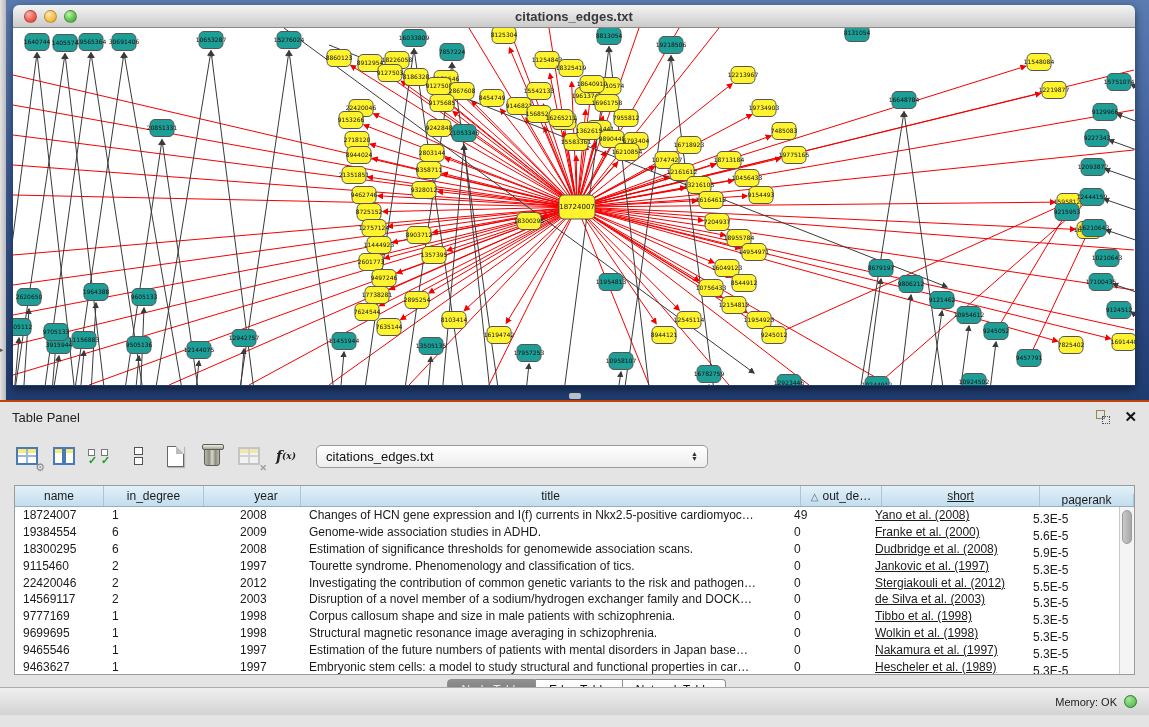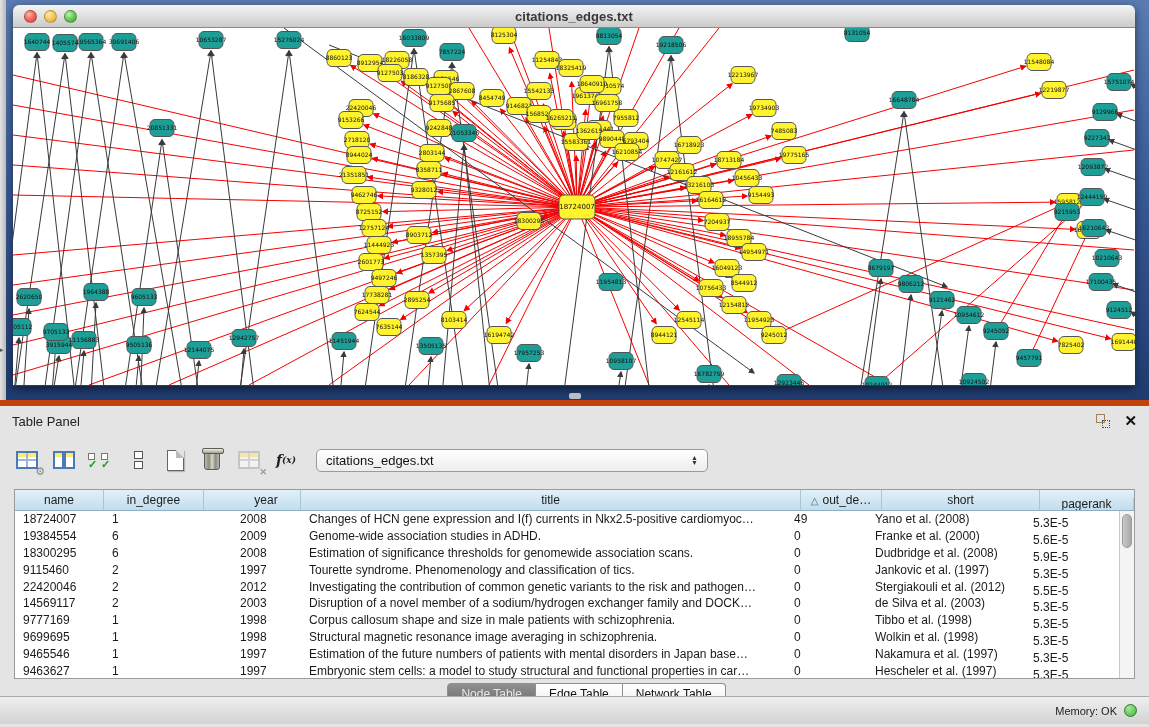--- a/index.html
+++ b/index.html
@@ -25,21 +25,21 @@
   .light.yel   { background:radial-gradient(circle at 35% 30%, #ffe9b0, #f6c04f 55%, #df9f2b); }
   .light.grn   { background:radial-gradient(circle at 35% 30%, #c0f0b2, #62c451 55%, #3f9e33); }
   .wtitle { font-size:13px; font-weight:bold; color:#393939; }
   .net-canvas { position:relative; height:357px; background:#ffffff; overflow:hidden; }
   .net-canvas svg { position:absolute; left:0; top:0; }
   .pane-grip { position:absolute; left:569px; top:393px; width:12px; height:6px;
              background:#b9bec7; border-radius:2px; z-index:3; }
 
   
   .table-panel { position:absolute; left:0; top:400px; width:1149px; height:327px;
-             background:#e4e4e4; border-top:6px solid #c2410c; }
+             background:#e4e4e4; border-top:2px solid #c2410c; }
   .panel-header { height:30px; display:flex; align-items:center; padding:0 12px;
              font-size:13px; color:#222; }
   .panel-header .spacer { flex:1; }
   .float-icon { position:relative; width:14px; height:14px; margin-right:14px; cursor:pointer; }
   .float-icon .sq1 { position:absolute; left:0; top:0; width:9px; height:9px; border:1.5px solid #9a8450; background:#e4e4e4; }
   .float-icon .sq2 { position:absolute; right:0; bottom:0; width:8px; height:8px; border:1.5px dotted #3c4f78; }
   .close-icon { font-size:15px; font-weight:bold; color:#111; cursor:pointer; line-height:14px; }
 
   .toolbar { height:48px; display:flex; align-items:center; gap:11px; padding:0 10px 0 14px; }
   .tb-icon { width:26px; height:26px; display:flex; align-items:center; justify-content:center; }
@@ -54,34 +54,34 @@
   .tablewrap { position:absolute; left:14px; top:83px; width:1121px; height:190px;
            background:#fff; border:1px solid #9b9b9b; display:flex; flex-direction:column; }
   .thead { display:flex; height:21px; background:linear-gradient(#e2f1f9,#c3dded);
            border-bottom:1px solid #8fb0c2; font-size:12px; flex:0 0 21px; }
   .th { display:flex; align-items:center; justify-content:center; border-right:1px solid #a8c6d6;
            color:#1c1c1c; overflow:hidden; white-space:nowrap; }
   .th .sort { color:#4d6b7e; margin-right:4px; font-size:10px; }
   .tbody { flex:1; overflow:hidden; font-size:12px; color:#1a1a1a; position:relative; padding-right:15px; }
   .tr { display:flex; height:16.8px; align-items:center; }
   .td { padding-left:8px; white-space:nowrap; overflow:hidden; }
-  .c0{width:89px;} .c1{width:100px;} .c2{width:69px;margin-left:28px;} .c3{flex:1;width:0;} .c4{width:81px;} .c5{width:158px;} .c6{width:94px;margin-top:8px;}
+  .c0{width:89px;} .c1{width:100px;} .c2{width:69px;margin-left:28px;} .c3{flex:1;width:0;} .c4{width:81px;} .c5{width:158px;text-decoration:underline;} .c6{width:94px;margin-top:8px;}
   .vscroll { position:absolute; right:0; top:21px; bottom:0; width:15px; background:#f4f4f4;
            border-left:1px solid #c9c9c9; }
   .vthumb { position:absolute; left:2px; top:3px; width:10px; height:34px; border-radius:6px;
            background:linear-gradient(90deg,#c9c9c9,#a8a8a8); border:1px solid #9a9a9a; }
 
   .tabbar { position:absolute; left:0; top:277px; width:1149px; display:flex; justify-content:center;padding-left:24px; }
   .seg { border:1px solid #8f8f8f; border-left-width:0; background:linear-gradient(#ffffff,#f1f1f1);
          font-size:12px; padding:3px 13px; color:#111; cursor:pointer; }
   .seg.first { border-left-width:1px; border-radius:4px 0 0 4px; }
   .seg.last  { border-radius:0 4px 4px 0; }
   .seg.selected { background:linear-gradient(#909090,#6d6d6d); color:#e9e9e9; }
 
-  .statusbar { position:absolute; left:0; bottom:3px; width:1149px; height:28px;
+  .statusbar { position:absolute; left:0; bottom:12px; width:1149px; height:28px;
          background:linear-gradient(#efefef,#d3d3d3); border-top:1px solid #ababab;
          display:flex; align-items:center; justify-content:flex-end; gap:7px;
          padding:0 12px; font-size:11px; color:#222; }
   .memdot { width:13px; height:13px; border-radius:50%; border:1px solid #2d7a2b;
          background:radial-gradient(circle at 35% 30%, #a5e89b, #43b23c); }
 
   
   .g-table { width:22px; height:18px; border:2px solid #4a7ab5; background:
          linear-gradient(#ffe87a,#ffe87a) 0 0/100% 4px no-repeat, #fff; position:relative; }
   .g-table:after{ content:""; position:absolute; inset:0;
@@ -978,21 +978,21 @@
             <div class="td c4">0</div>
             <div class="td c5">Nakamura et al. (1997)</div>
             <div class="td c6">5.3E-5</div>
           </div>
           <div class="tr">
             <div class="td c0">9463627</div>
             <div class="td c1">1</div>
             <div class="td c2">1997</div>
             <div class="td c3">Embryonic stem cells: a model to study structural and functional properties in car…</div>
             <div class="td c4">0</div>
-            <div class="td c5">Hescheler et al. (1997)</div>
+            <div class="td c5">Hescheler et al. (1989)</div>
             <div class="td c6">5.3E-5</div>
           </div>
         </div>
       <div class="vscroll">
           <div class="vthumb"></div>
         </div>
     </div>
 
     <div class="tabbar">
       <div class="seg first selected">Node Table</div>

